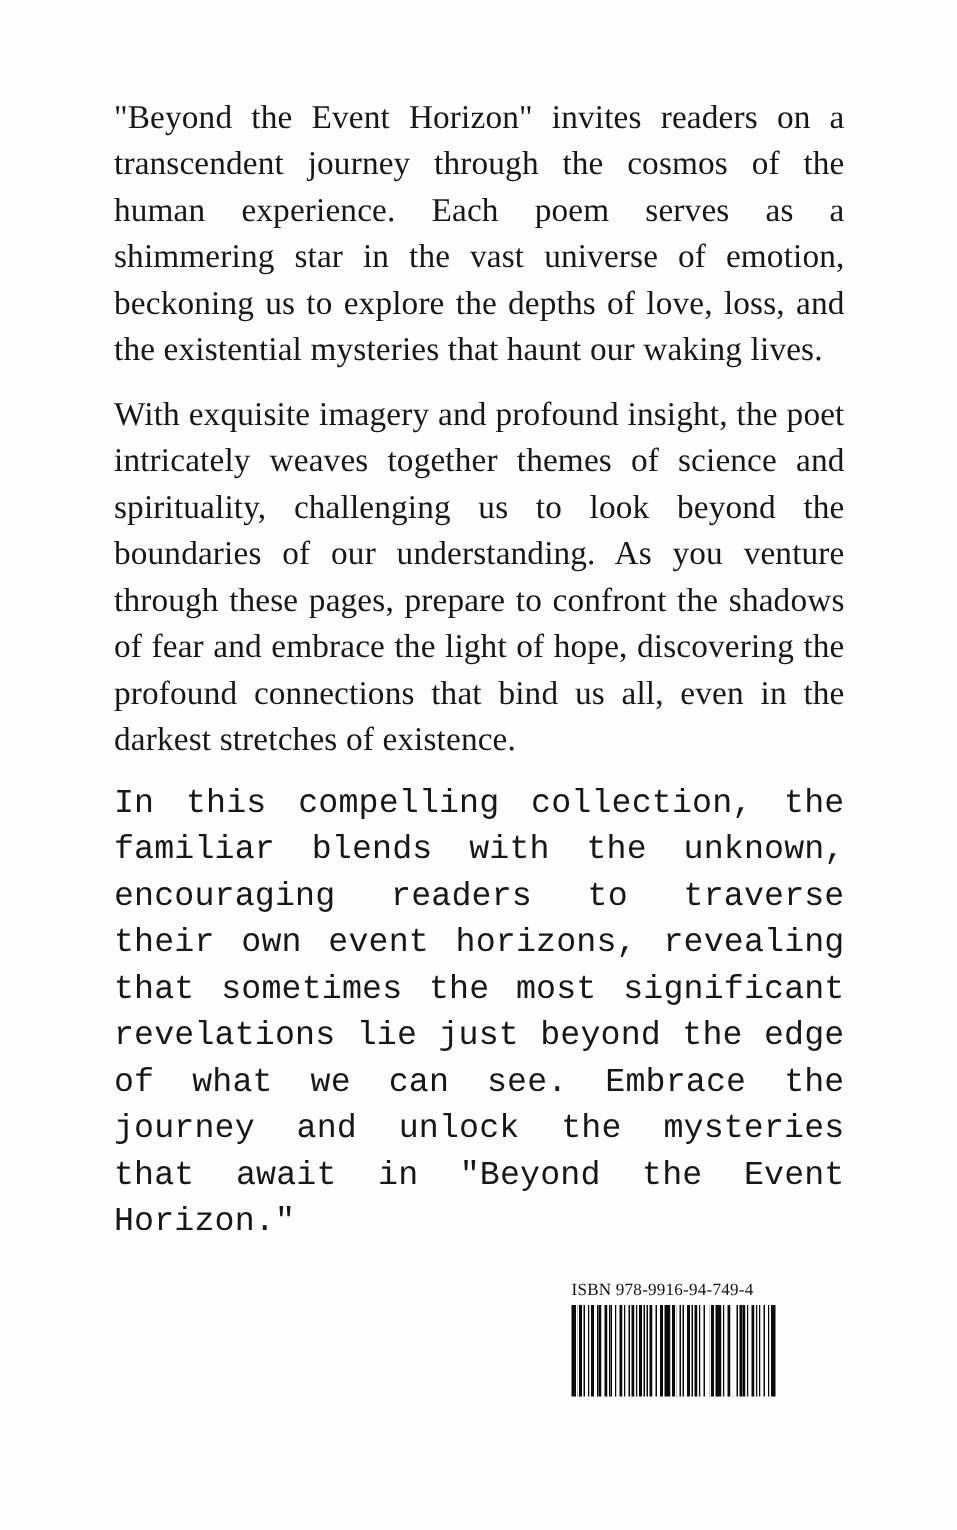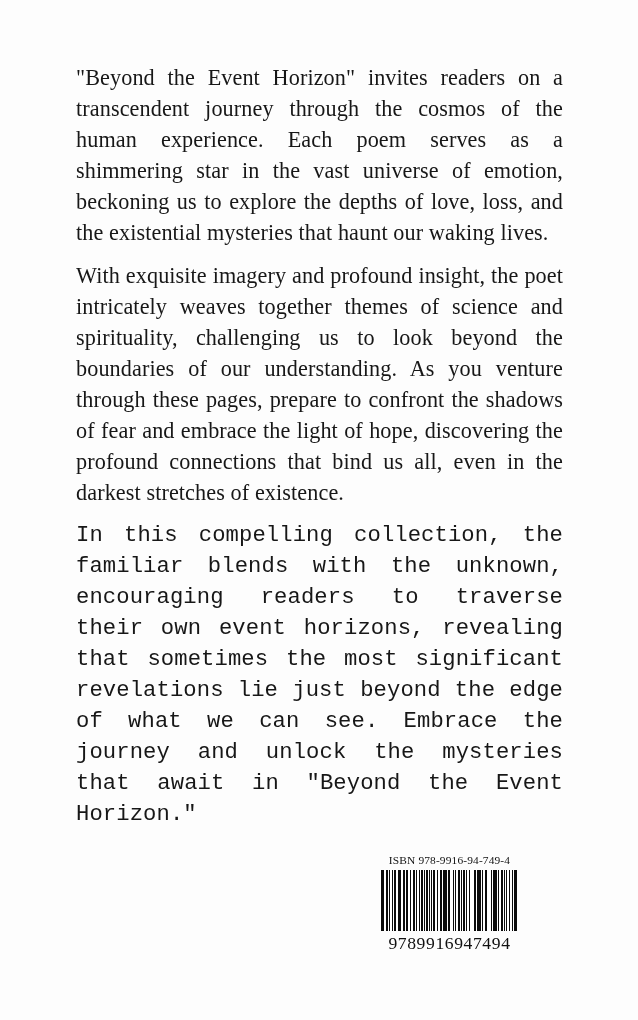--- a/index.html
+++ b/index.html
@@ -45,21 +45,20 @@
   .isbn-block {
     position: absolute;
     left: 381px;
     top: 853px;
     width: 137px;
   }
   .isbn-text {
     font-size: 11.4px;
     line-height: 14px;
     letter-spacing: 0.15px;
-    text-align: center;
     color: #111;
     white-space: nowrap;
     margin-bottom: 3px;
   }
   .barcode {
     width: 137px;
     height: 61px;
     display: flex;
     align-items: stretch;
     background: #fdfdfd;
@@ -188,16 +187,15 @@
         <i class="b" style="width: 0.649351%; background: rgb(10, 10, 10);"></i>
         <i class="w" style="width: 0.649351%;"></i>
         <i class="b" style="width: 0.649351%; background: rgb(10, 10, 10);"></i>
         <i class="w" style="width: 1.2987%;"></i>
         <i class="b" style="width: 1.2987%; background: rgb(10, 10, 10);"></i>
         <i class="w" style="width: 1.2987%;"></i>
         <i class="b" style="width: 0.649351%; background: rgb(10, 10, 10);"></i>
         <i class="w" style="width: 0.649351%;"></i>
         <i class="b" style="width: 1.94805%; background: rgb(10, 10, 10);"></i>
       </div>
-    <div class="isbn-digits">9789916947494</div>
   </div>
 
 </div>
 
 </body></html>

